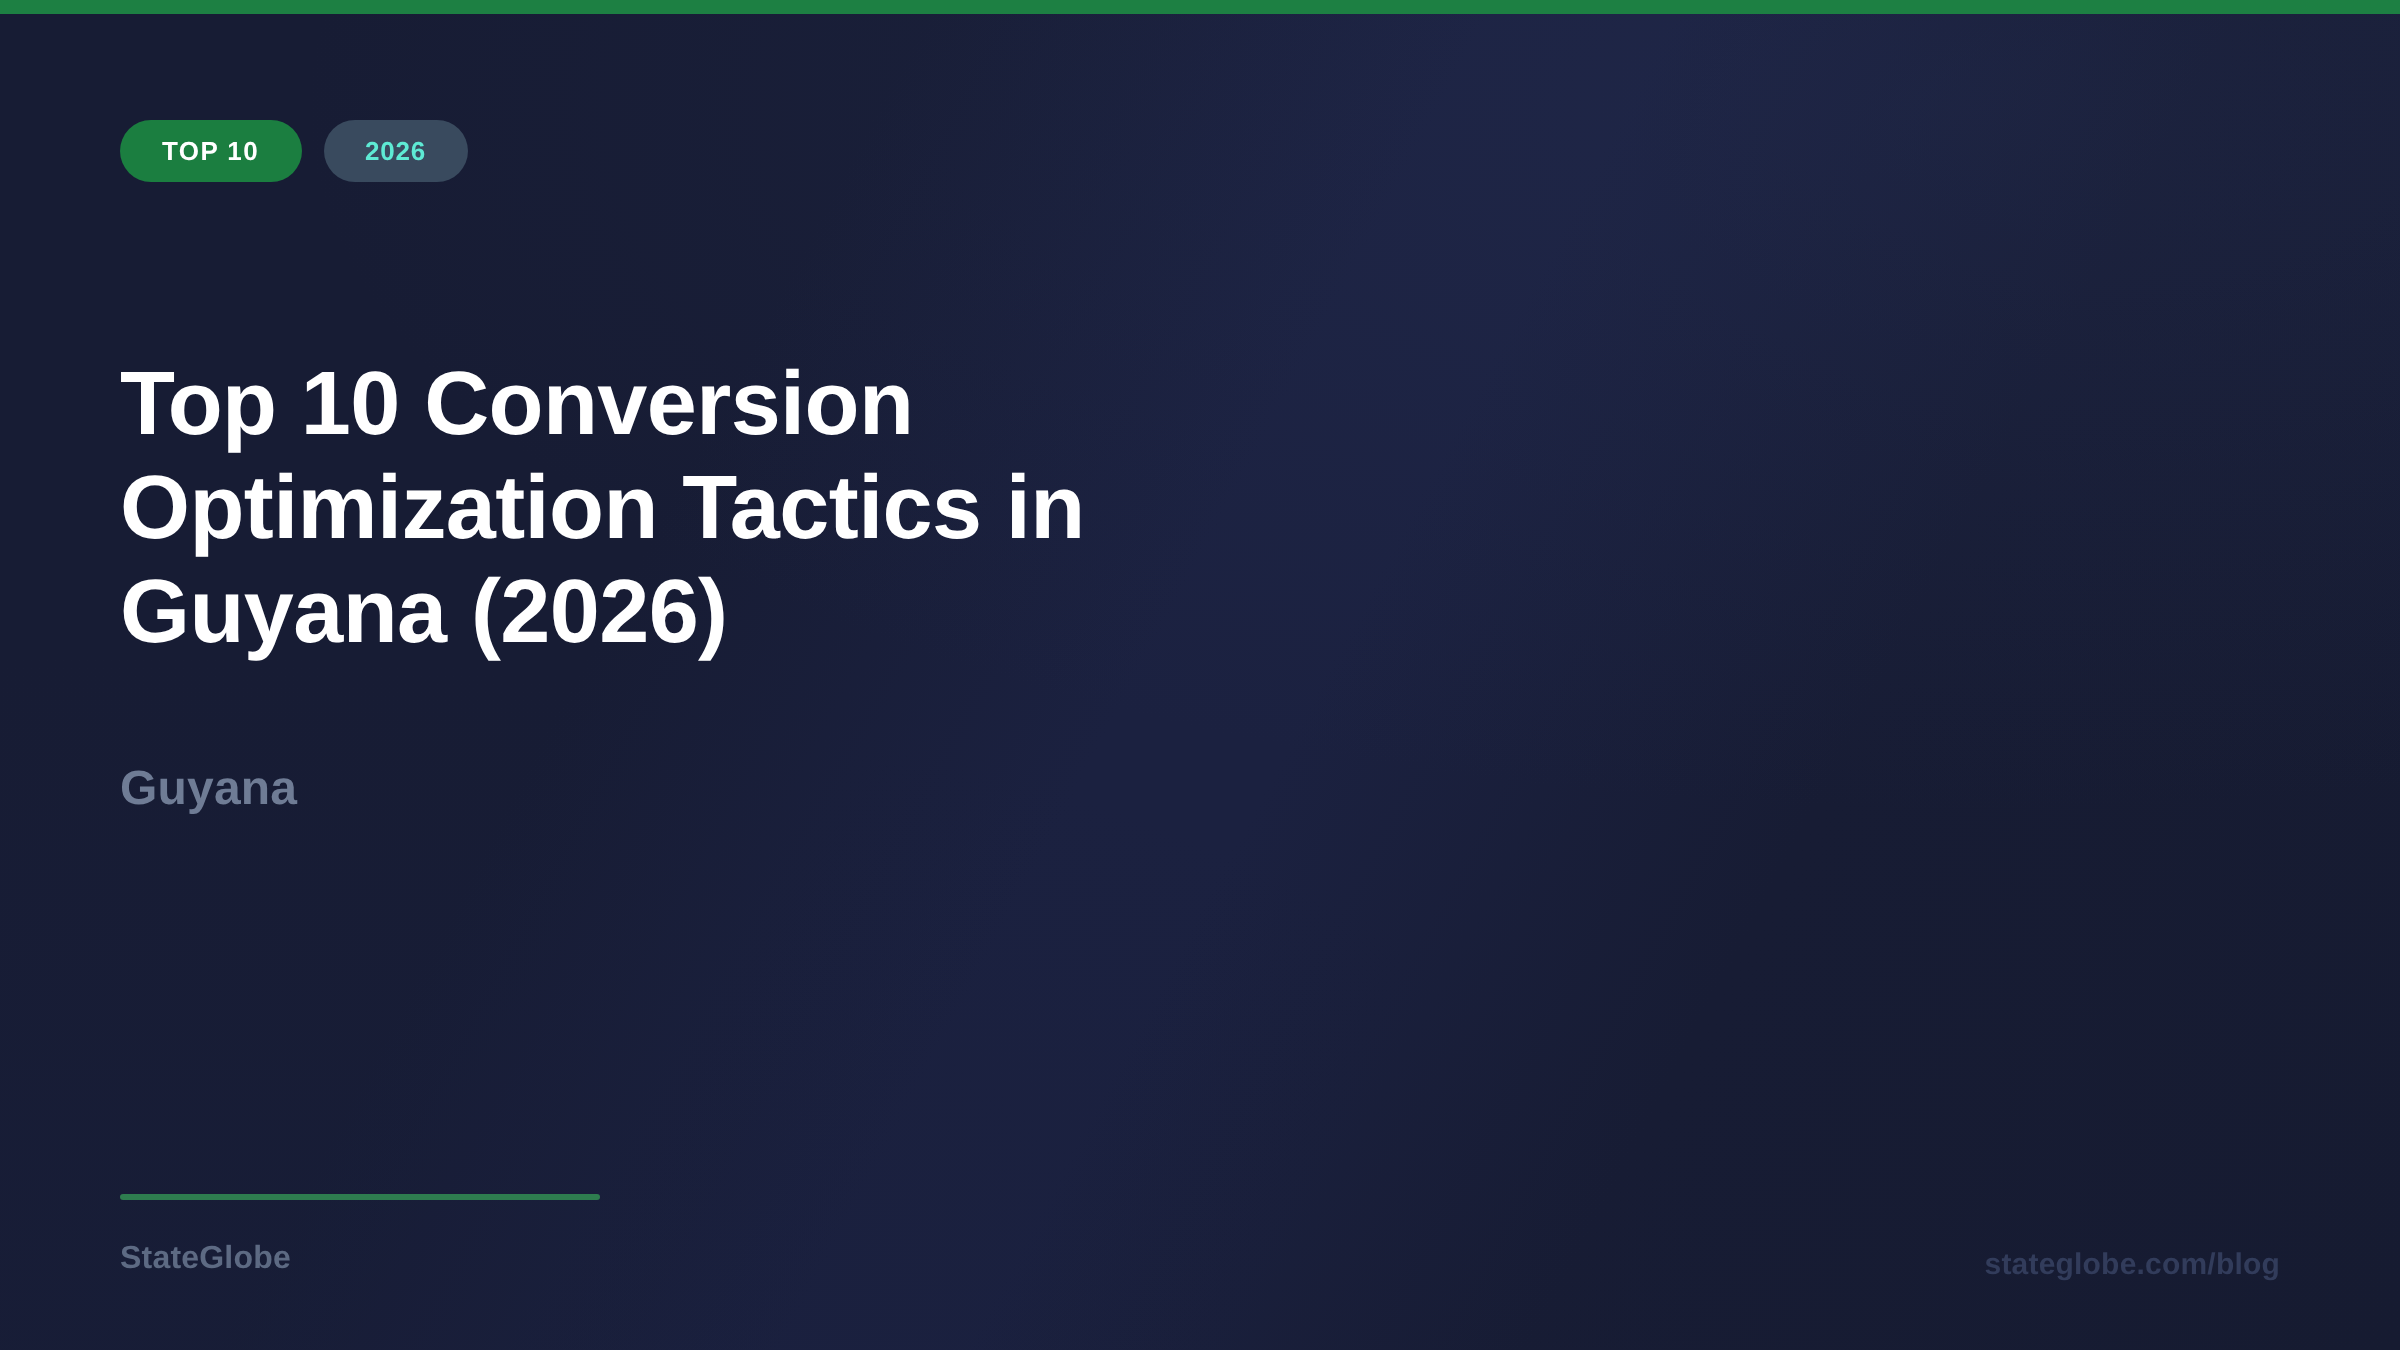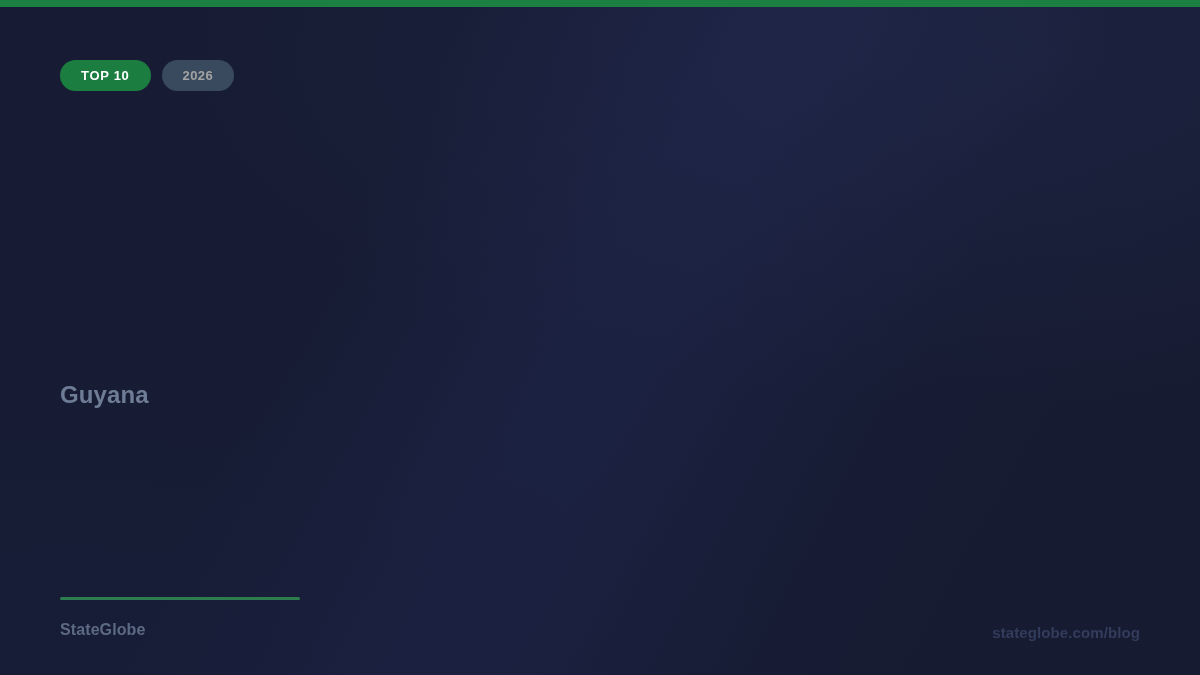--- a/index.html
+++ b/index.html
@@ -82,21 +82,21 @@
   }
 
   .badge-primary {
     background: #1b7e40;
     color: #ffffff;
     padding: 0 21px;
   }
 
   .badge-secondary {
     background: #394a5e;
-    color: #a3a3a3;
+    color: #5eead4;
     padding: 0 21px;
     letter-spacing: 0.4px;
   }
 
   .headline {
     position: absolute;
     left: 60px;
     top: 176px;
     width: 620px;
     margin: 0;
@@ -157,20 +157,21 @@
 
   <div class="accent-bar"></div>
 
   <div class="content">
 
     <div class="badges">
       <span class="badge badge-primary">TOP 10</span>
       <span class="badge badge-secondary">2026</span>
     </div>
 
+    <h1 class="headline">Top 10 Conversion Optimization Tactics in Guyana (2026)</h1>
 
     <p class="subtitle">Guyana</p>
 
     <div class="divider"></div>
 
     <p class="footer-brand">StateGlobe</p>
 
     <p class="footer-url">stateglobe.com/blog</p>
 
   </div>

